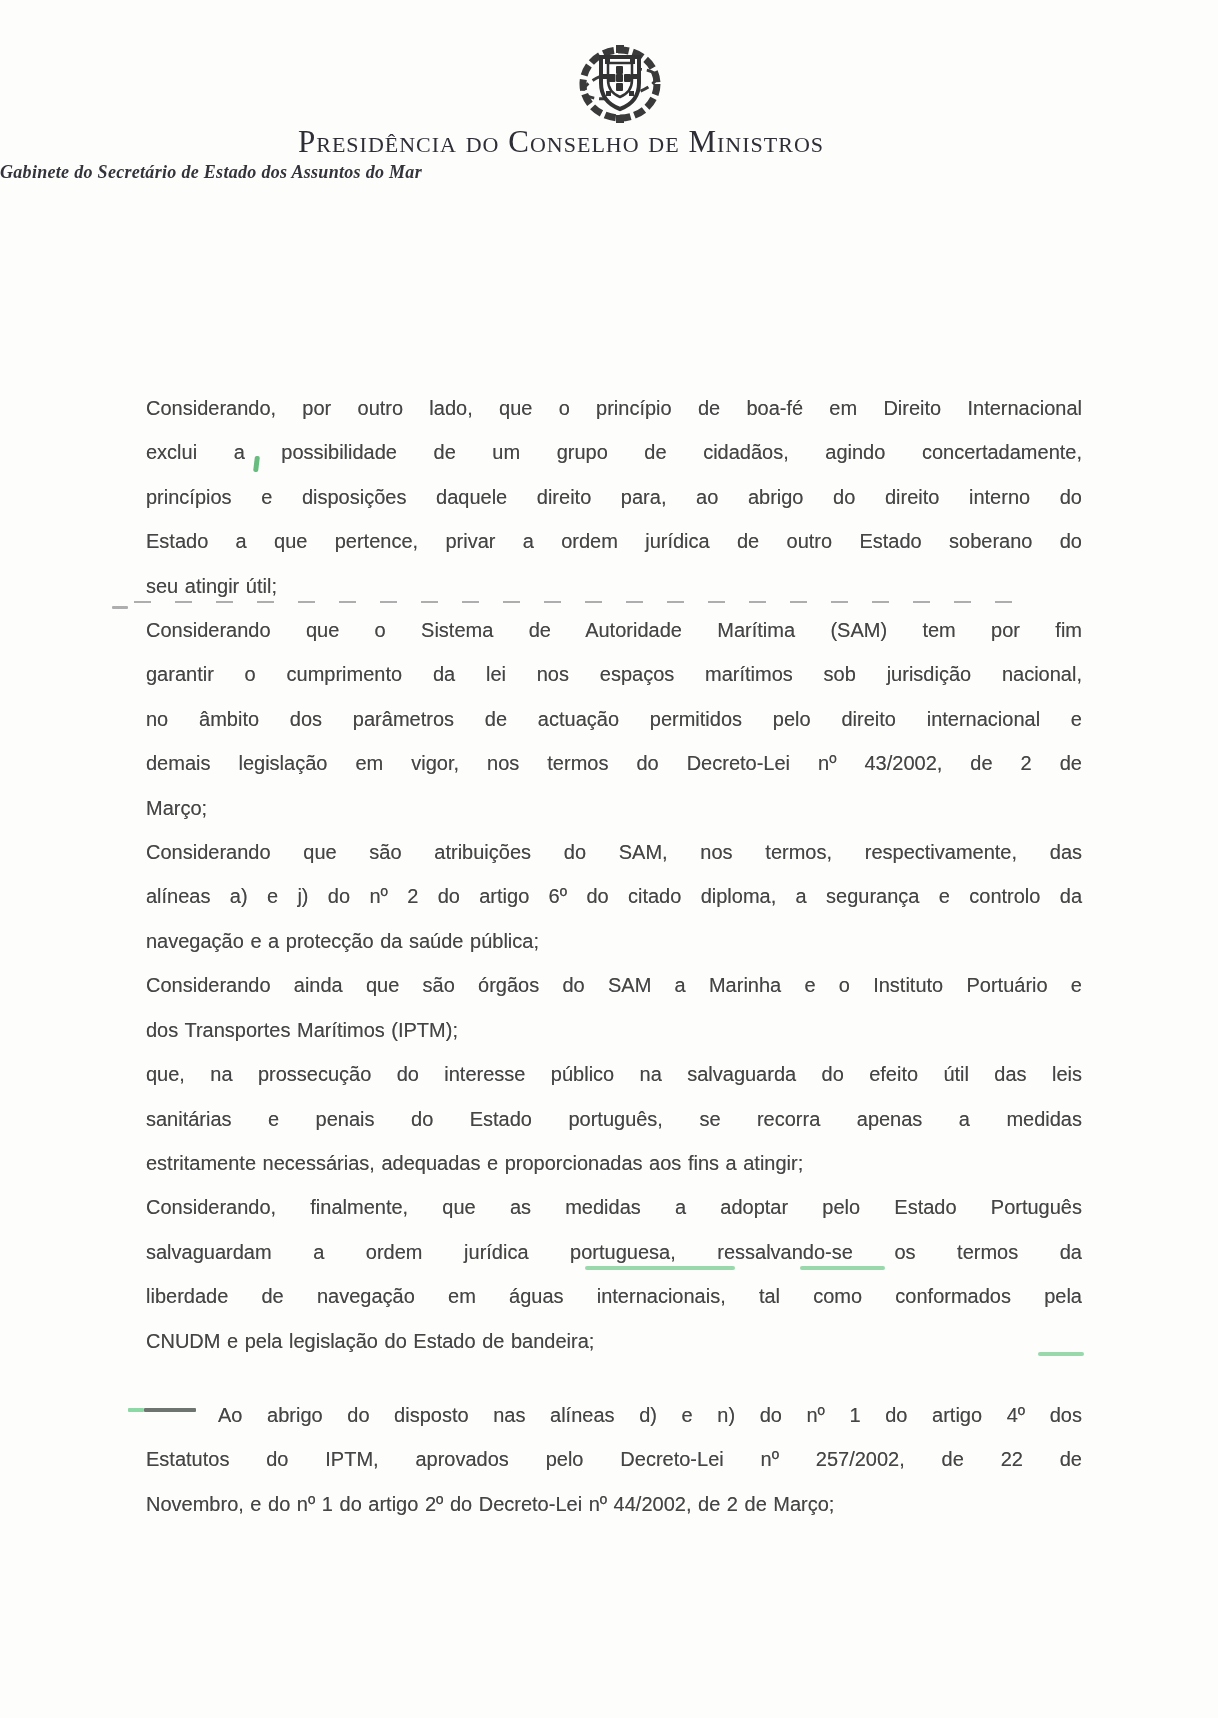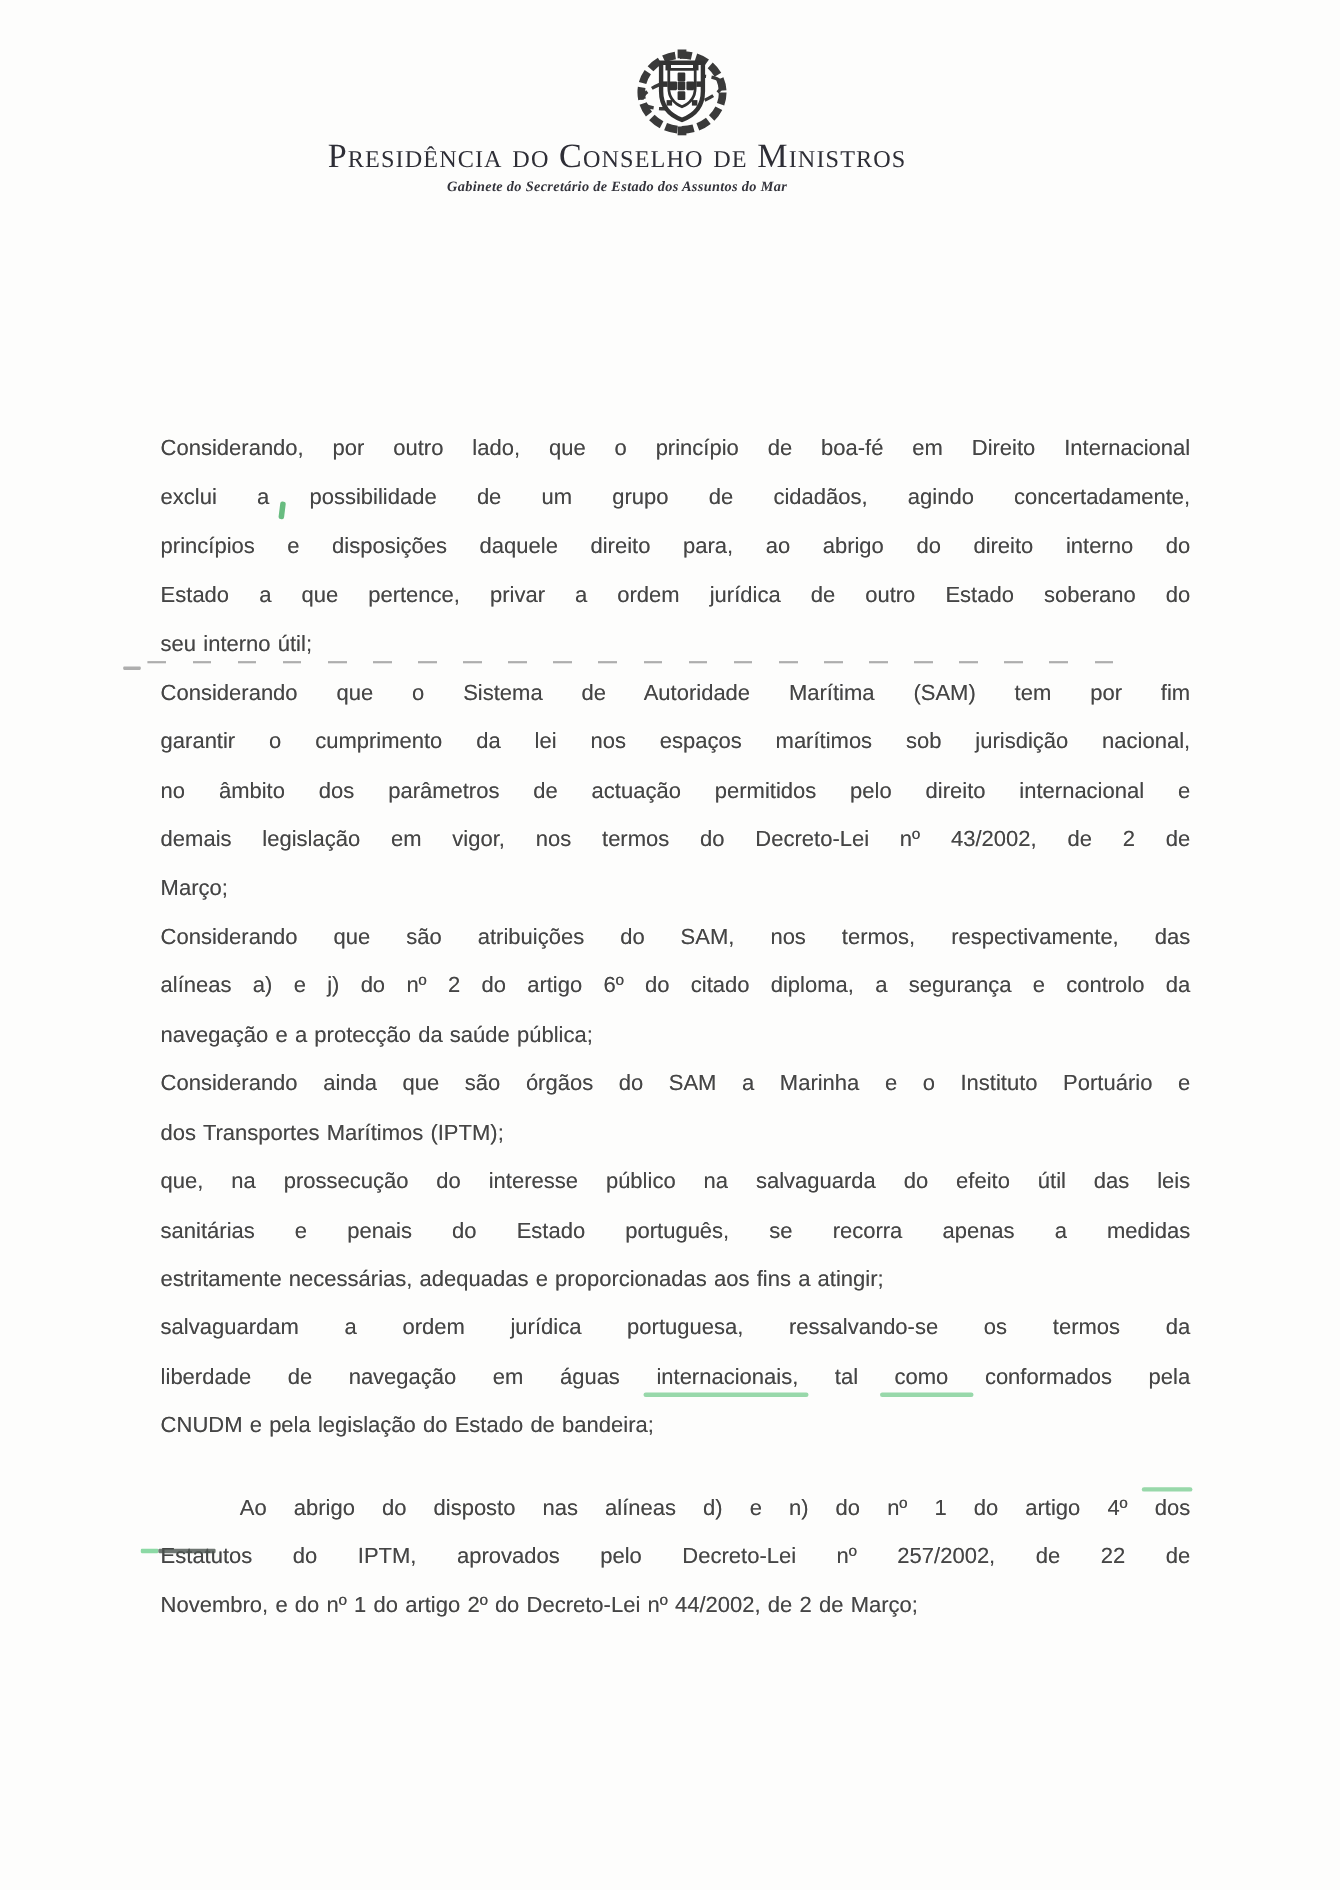--- a/index.html
+++ b/index.html
@@ -19,24 +19,24 @@
   .org-title{
     position:absolute;top:124px;left:0;width:1122px;
     text-align:center;
     font-family:"Liberation Serif","DejaVu Serif",serif;
     font-variant:small-caps;
     font-size:31px;letter-spacing:1px;
     color:#2e2e36;
   }
   .org-subtitle{
     position:absolute;top:162px;left:0;width:1122px;
-    text-align:center;
+    text-align:left;
     font-family:"Liberation Serif","DejaVu Serif",serif;
     font-style:italic;font-weight:bold;
-    font-size:13px;letter-spacing:0.3px;
+    font-size:18px;letter-spacing:0.3px;
     color:#33333b;
   }
   
   .doc-body{
     position:absolute;left:146px;top:386px;width:936px;
     font-size:20px;line-height:44.4px;
     color:#454545;
     text-shadow:0 0 0.5px rgba(70,70,70,0.55);
   }
   .paragraph{margin:0;}
@@ -108,21 +108,21 @@
 
   <div class="org-title">Presidência do Conselho de Ministros</div>
   <div class="org-subtitle">Gabinete do Secretário de Estado dos Assuntos do Mar</div>
 
   <div class="doc-body">
       <div class="paragraph">
         <div class="line">Considerando, por outro lado, que o princípio de boa-fé em Direito Internacional</div>
         <div class="line">exclui a possibilidade de um grupo de cidadãos, agindo concertadamente,</div>
         <div class="line">princípios e disposições daquele direito para, ao abrigo do direito interno do</div>
         <div class="line">Estado a que pertence, privar a ordem jurídica de outro Estado soberano do</div>
-        <div class="line last">seu interno útil;</div>
+        <div class="line last">seu atingir útil;</div>
       </div>
       <div class="paragraph">
         <div class="line">Considerando que o Sistema de Autoridade Marítima (SAM) tem por fim</div>
         <div class="line">garantir o cumprimento da lei nos espaços marítimos sob jurisdição nacional,</div>
         <div class="line">no âmbito dos parâmetros de actuação permitidos pelo direito internacional e</div>
         <div class="line">demais legislação em vigor, nos termos do Decreto-Lei nº 43/2002, de 2 de</div>
         <div class="line last">Março;</div>
       </div>
       <div class="paragraph">
         <div class="line">Considerando que são atribuições do SAM, nos termos, respectivamente, das</div>
@@ -132,20 +132,21 @@
       <div class="paragraph">
         <div class="line">Considerando ainda que são órgãos do SAM a Marinha e o Instituto Portuário e</div>
         <div class="line last">dos Transportes Marítimos (IPTM);</div>
       </div>
       <div class="paragraph">
         <div class="line">que, na prossecução do interesse público na salvaguarda do efeito útil das leis</div>
         <div class="line">sanitárias e penais do Estado português, se recorra apenas a medidas</div>
         <div class="line last">estritamente necessárias, adequadas e proporcionadas aos fins a atingir;</div>
       </div>
       <div class="paragraph">
+        <div class="line">Considerando, finalmente, que as medidas a adoptar pelo Estado Português</div>
         <div class="line">salvaguardam a ordem jurídica portuguesa, ressalvando-se os termos da</div>
         <div class="line">liberdade de navegação em águas internacionais, tal como conformados pela</div>
         <div class="line last">CNUDM e pela legislação do Estado de bandeira;</div>
       </div>
       <div class="paragraph spaced">
         <div class="line indent">Ao abrigo do disposto nas alíneas d) e n) do nº 1 do artigo 4º dos</div>
         <div class="line">Estatutos do IPTM, aprovados pelo Decreto-Lei nº 257/2002, de 22 de</div>
         <div class="line last">Novembro, e do nº 1 do artigo 2º do Decreto-Lei nº 44/2002, de 2 de Março;</div>
       </div>
     </div>

